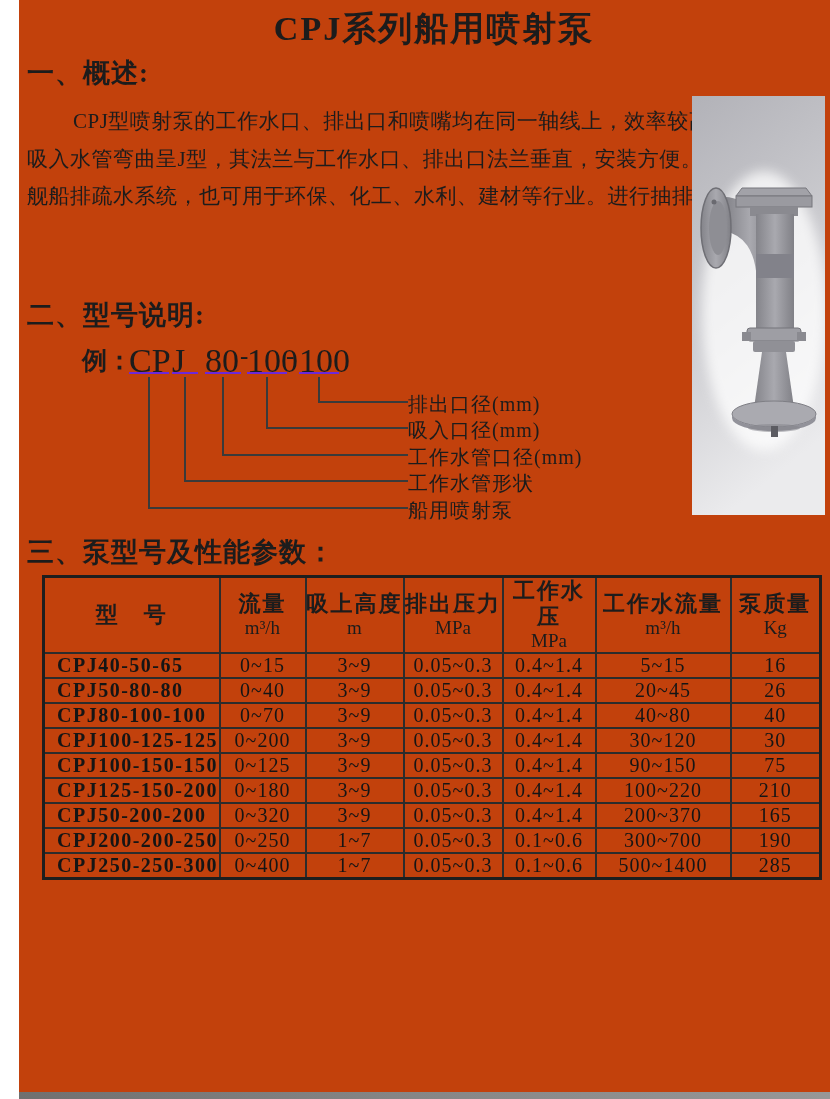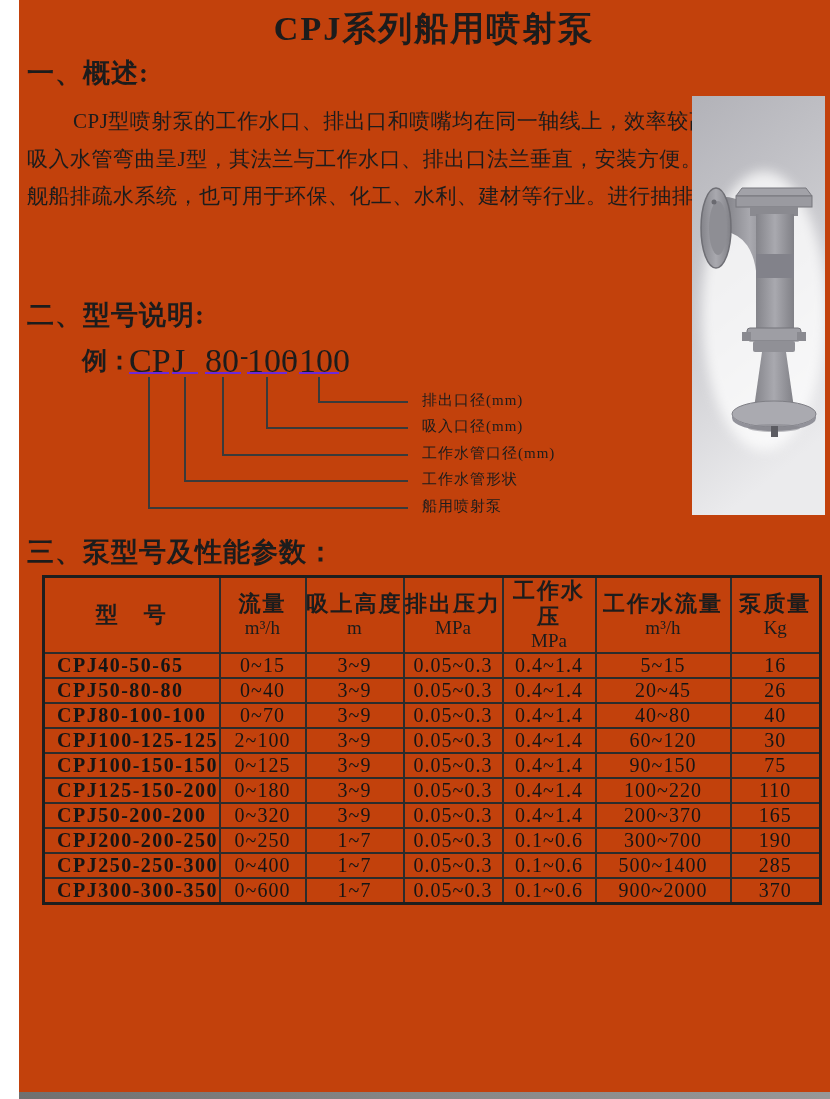--- a/index.html
+++ b/index.html
@@ -22,21 +22,21 @@
           border-bottom:2px solid #6d28d9;box-sizing:border-box;}
   .ex-hyphen{position:absolute;top:342px;font-size:25px;}
   #seg-cp{left:110px;width:40px;}
   #seg-j{left:153px;width:26px;}
   #seg-d1{left:186px;width:36px;}
   #seg-d2{left:228px;width:40px;}
   #seg-d3{left:280px;width:40px;}
   #hy1{left:221px;}
   #hy2{left:267px;}
   .dline{position:absolute;background:#3a3a3a;}
-  .dlabel{position:absolute;left:403px;font-size:15px;letter-spacing:1px;}
+  .dlabel{position:absolute;left:389px;font-size:20px;letter-spacing:1px;}
   
   .photo{position:absolute;left:673px;top:96px;width:133px;height:419px;}
   
   .tbl-wrap{position:absolute;left:23px;top:575px;width:777px;}
   table.perf{border-collapse:collapse;width:777px;table-layout:fixed;
              border:3px solid #1e1e1e;}
   table.perf th,table.perf td{border:2px solid #2c2c2c;padding:0;}
   table.perf thead tr{height:68px;}
   table.perf tbody tr{height:23px;}
   th .h-label{font-size:22px;font-weight:bold;letter-spacing:2px;line-height:26px;}
@@ -204,44 +204,44 @@
             <td class="model-col">CPJ80-100-100</td>
             <td>0~70</td>
             <td>3~9</td>
             <td>0.05~0.3</td>
             <td>0.4~1.4</td>
             <td>40~80</td>
             <td>40</td>
           </tr>
           <tr>
             <td class="model-col">CPJ100-125-125</td>
-            <td>2~100</td>
-            <td>3~9</td>
-            <td>0.05~0.3</td>
-            <td>0.4~1.4</td>
-            <td>60~120</td>
+            <td>0~200</td>
+            <td>3~9</td>
+            <td>0.05~0.3</td>
+            <td>0.4~1.4</td>
+            <td>30~120</td>
             <td>30</td>
           </tr>
           <tr>
             <td class="model-col">CPJ100-150-150</td>
             <td>0~125</td>
             <td>3~9</td>
             <td>0.05~0.3</td>
             <td>0.4~1.4</td>
             <td>90~150</td>
             <td>75</td>
           </tr>
           <tr>
             <td class="model-col">CPJ125-150-200</td>
             <td>0~180</td>
             <td>3~9</td>
             <td>0.05~0.3</td>
             <td>0.4~1.4</td>
             <td>100~220</td>
-            <td>110</td>
+            <td>210</td>
           </tr>
           <tr>
             <td class="model-col">CPJ50-200-200</td>
             <td>0~320</td>
             <td>3~9</td>
             <td>0.05~0.3</td>
             <td>0.4~1.4</td>
             <td>200~370</td>
             <td>165</td>
           </tr>
@@ -256,27 +256,18 @@
           </tr>
           <tr>
             <td class="model-col">CPJ250-250-300</td>
             <td>0~400</td>
             <td>1~7</td>
             <td>0.05~0.3</td>
             <td>0.1~0.6</td>
             <td>500~1400</td>
             <td>285</td>
           </tr>
-          <tr>
-            <td class="model-col">CPJ300-300-350</td>
-            <td>0~600</td>
-            <td>1~7</td>
-            <td>0.05~0.3</td>
-            <td>0.1~0.6</td>
-            <td>900~2000</td>
-            <td>370</td>
-          </tr>
         </tbody>
     </table>
   </div>
 
   <div class="bottom-bar"></div>
 </div>
 
 </body></html>

